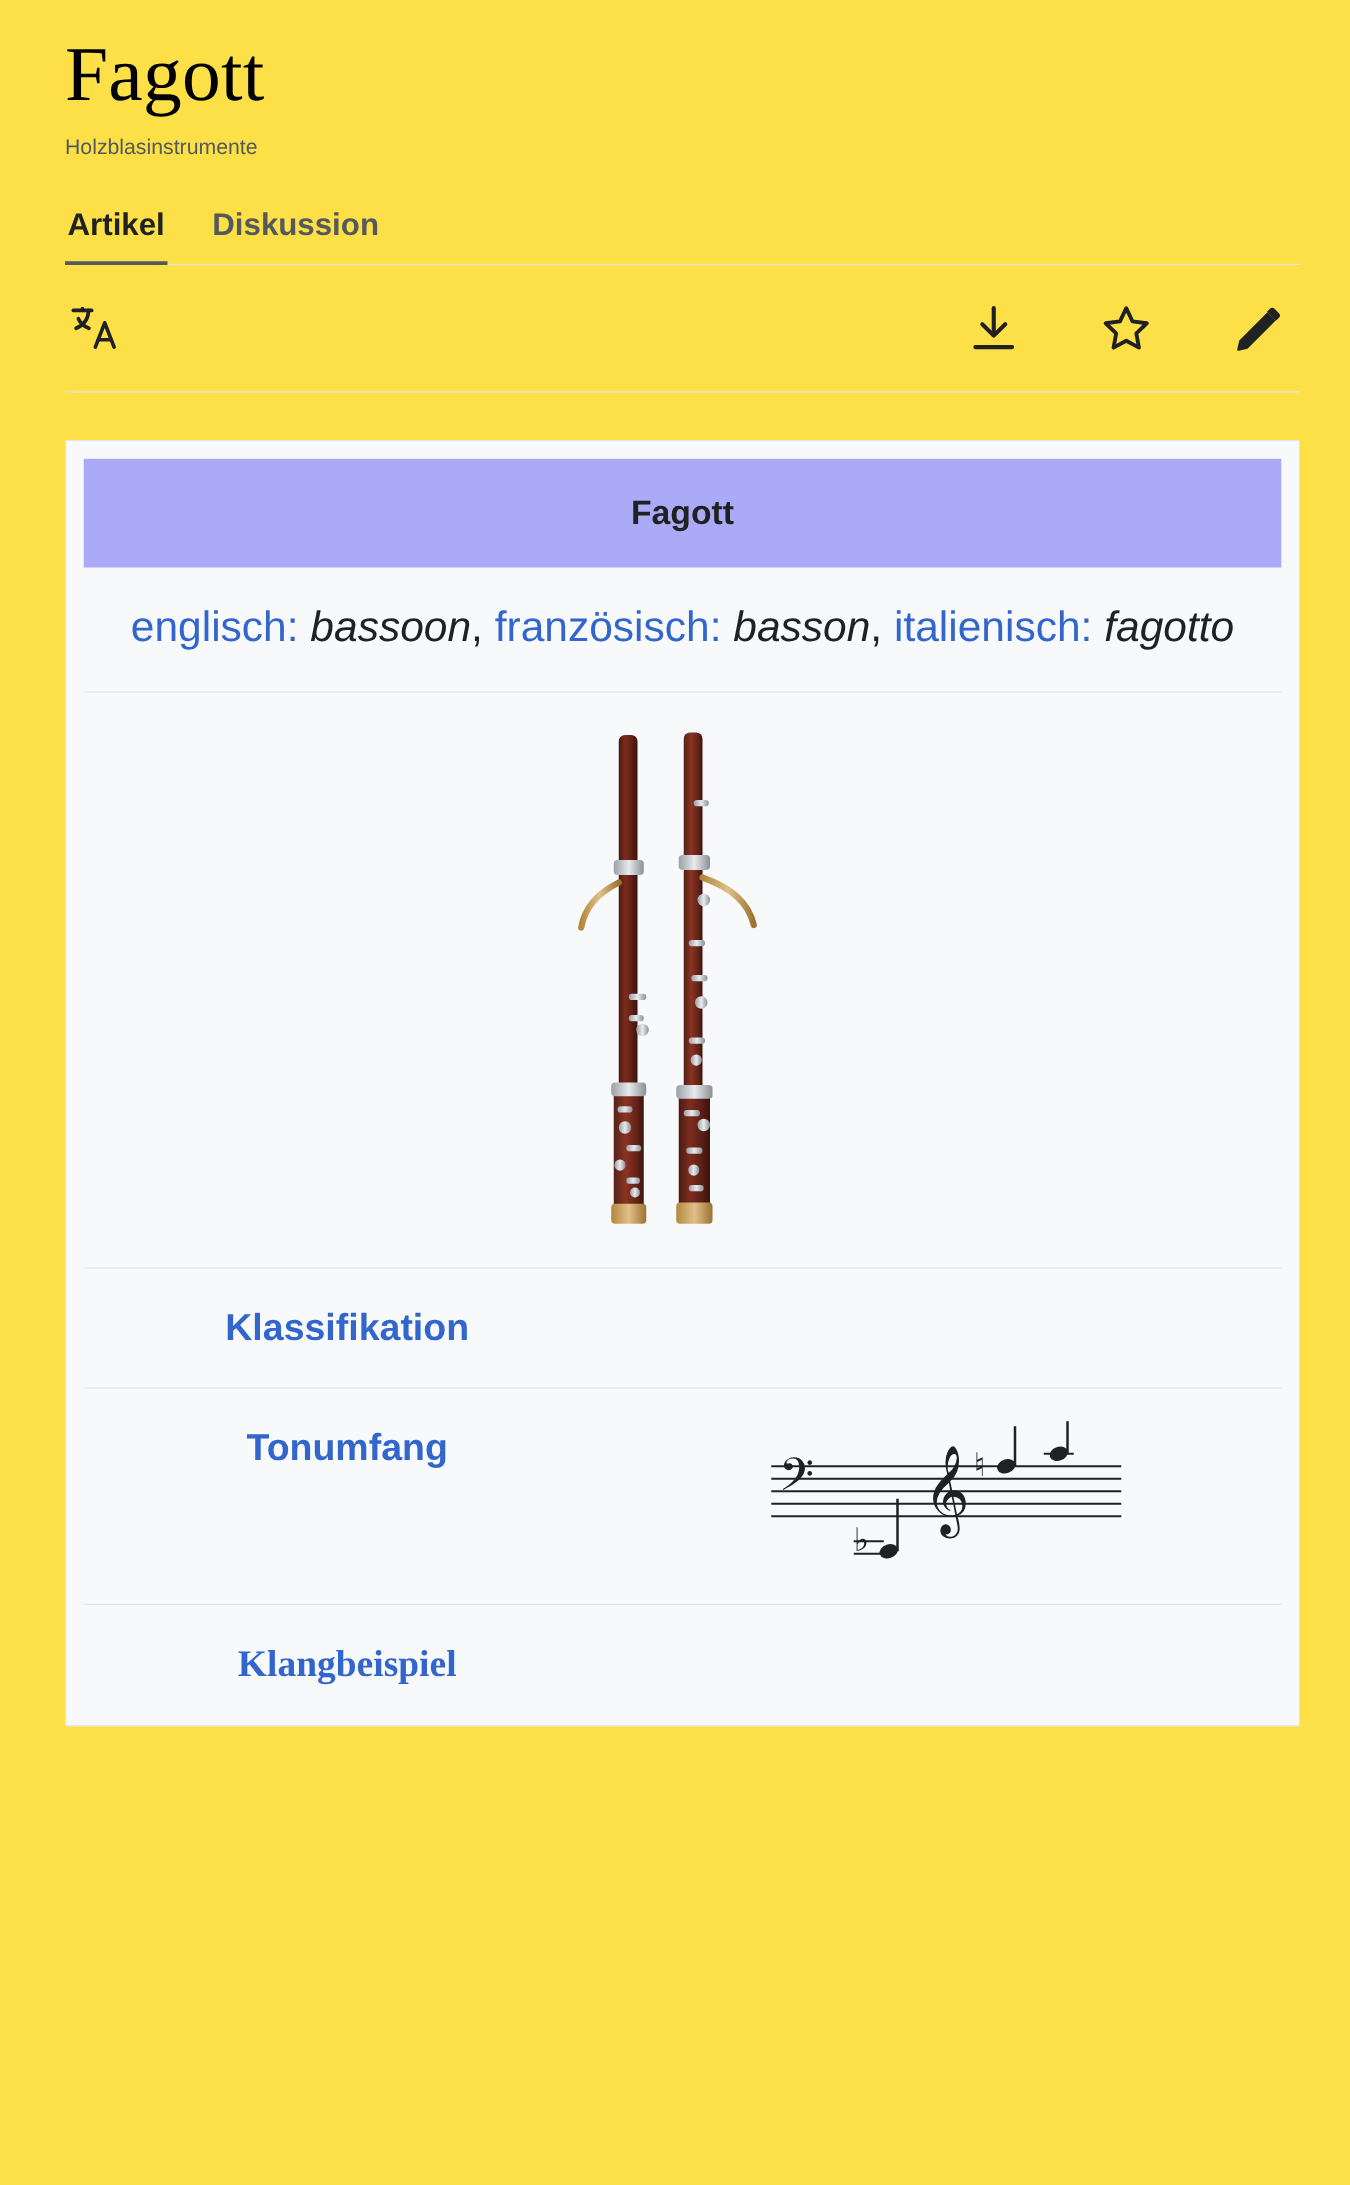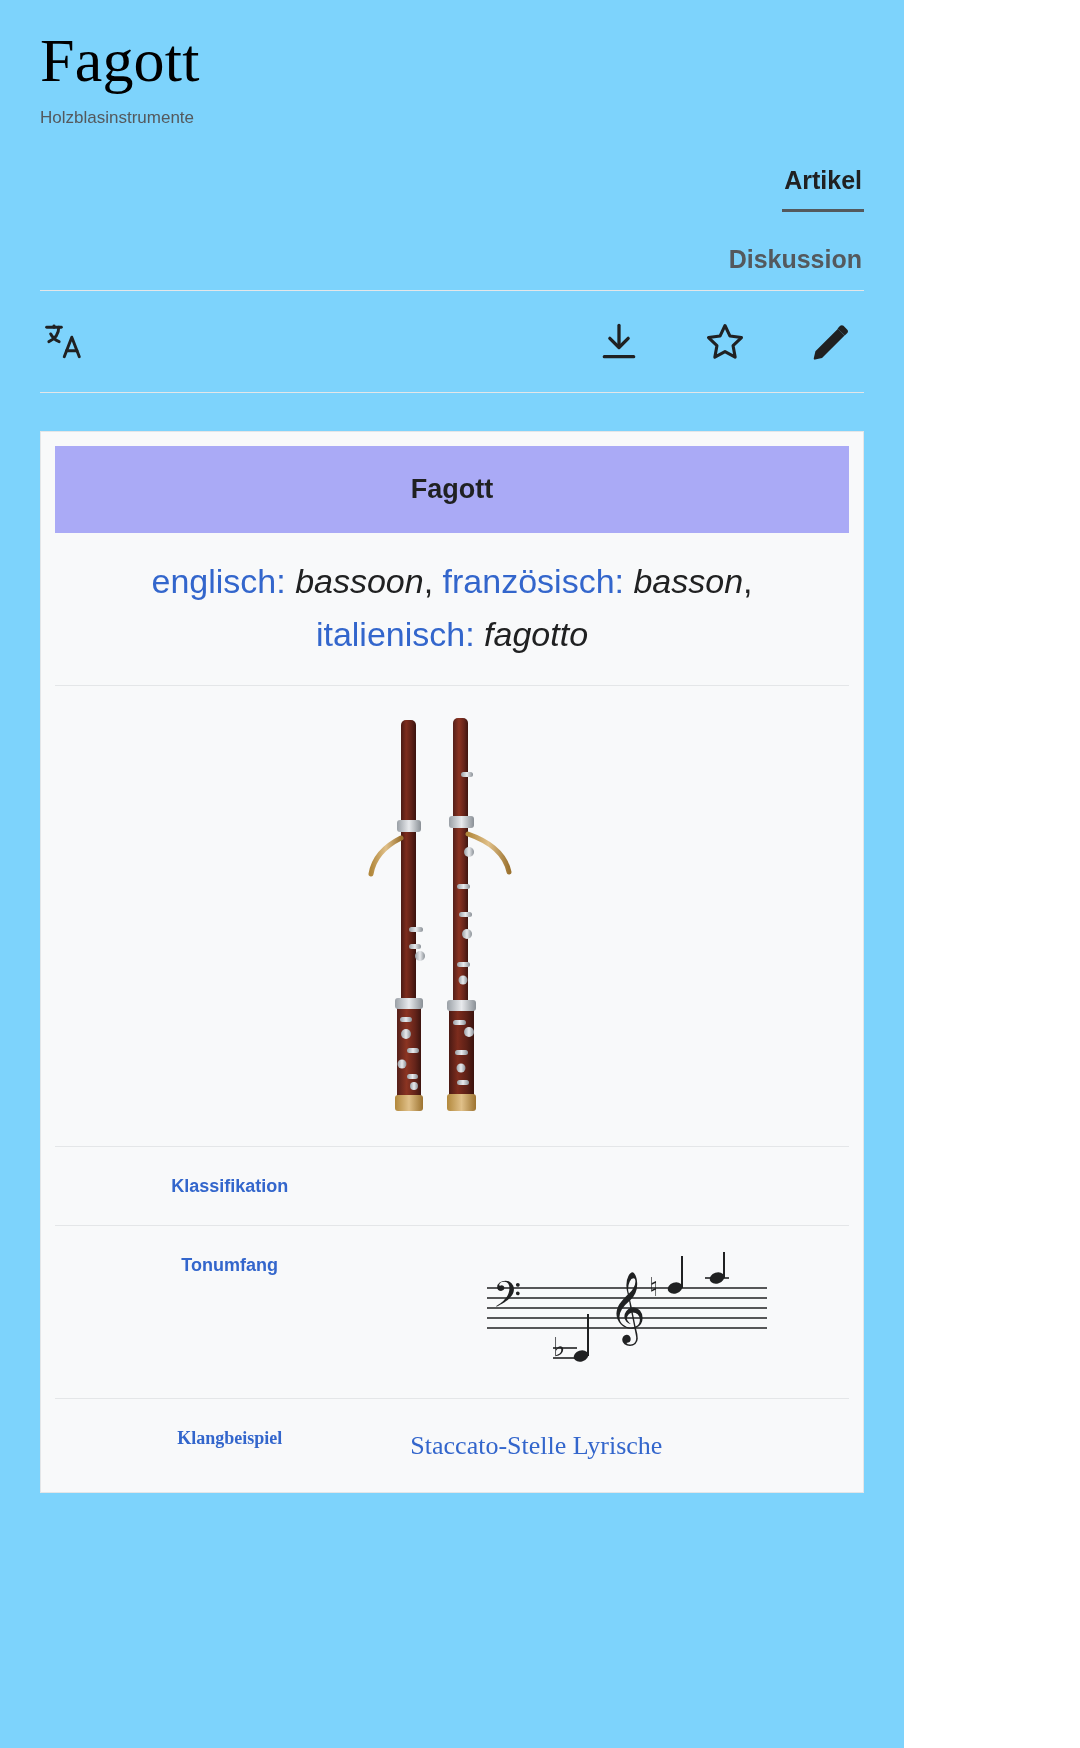--- a/index.html
+++ b/index.html
@@ -8,25 +8,26 @@
     padding: 0;
     background: #ffffff;
     width: 1080px;
   }
   body {
     font-family: "Liberation Sans", sans-serif;
     color: #202122;
     -webkit-font-smoothing: antialiased;
   }
   .page {
-    width: 904px;
+    width: 1080px;
     min-height: 1748px;
     position: relative;
     overflow: hidden;
-    background: #7dd3fc;
+    background: #fde047;
+    padding-left: 12px;
   }
   .content {
     padding: 0 40px;
   }
   
   .page-title {
     font-family: "Liberation Serif", serif;
     font-size: 62px;
     font-weight: normal;
     line-height: 1.1;
@@ -41,21 +42,20 @@
     font-weight: normal;
   }
   
   .tabs {
     margin-top: 38px;
     display: flex;
     align-items: flex-end;
     gap: 34px;
     border-bottom: 1px solid #e4e6e8;
     position: relative;
-    flex-direction: column;
   }
   .tab {
     font-size: 25px;
     font-weight: bold;
     color: #54595d;
     padding: 0 2px 16px 2px;
     cursor: pointer;
     position: relative;
   }
   .tab.active {
@@ -135,21 +135,21 @@
   }
   .ib-row {
     display: flex;
     border-bottom: 1px solid #e4e6e8;
     padding: 22px 0 22px 0;
   }
   .ib-row:last-child { border-bottom: none; font-family: Liberation Serif, serif; }
   .ib-label {
     width: 44%;
     text-align: center;
-    font-size: 18px;
+    font-size: 30px;
     font-weight: bold;
     color: #3366cc;
     padding: 4px 8px;
     line-height: 1.45;
   }
   .ib-value {
     width: 56%;
     font-size: 26px;
     line-height: 1.6;
     padding: 4px 6px;
@@ -335,20 +335,17 @@
 
             <line x1="228" y1="26" x2="252" y2="26" stroke="#202122" stroke-width="1.6"></line>
             <ellipse cx="240" cy="26" rx="7.5" ry="5.5" fill="#202122" transform="rotate(-18 240 26)"></ellipse>
             <line x1="247" y1="26" x2="247" y2="-4" stroke="#202122" stroke-width="2"></line>
           </svg>
         </div>
       </div>
 
       <div class="ib-row">
         <div class="ib-label">Klangbeispiel</div>
-        <div class="ib-value">
-          <a class="wl" href="#">Staccato-Stelle</a><span>  </span><a class="wl" href="#">Lyrische</a>
-        </div>
       </div>
 
     </div>
   </div>
 </div>
 
 </body></html>

